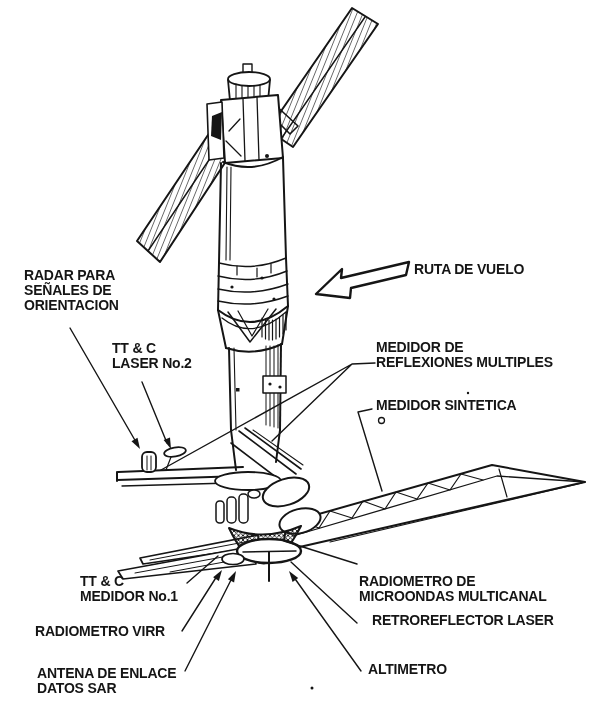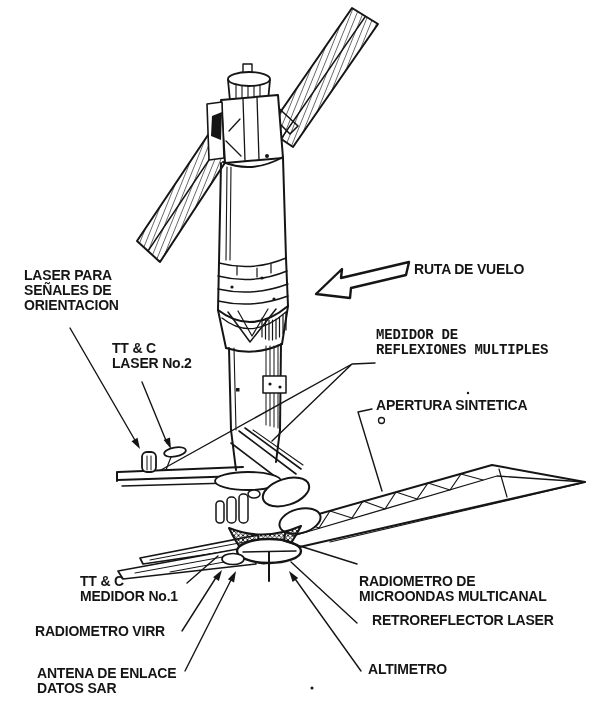--- a/index.html
+++ b/index.html
@@ -190,41 +190,41 @@
         <polygon points="236,571 234.1,582.4 227.9,579.2" fill="#151515" stroke="none"></polygon>
       </g>
 
       <circle cx="381.5" cy="420.5" r="3" stroke-width="1.3"></circle>
       <circle cx="312" cy="688" r="1.5" fill="#151515" stroke="none"></circle>
       <circle cx="468" cy="393" r="1.2" fill="#151515" stroke="none"></circle>
     </g>
   </svg>
 
   <div class="label" style="left:24px;top:268px;">
-    <div>LASER PARA</div>
+    <div>RADAR PARA</div>
     <div>SEÑALES DE</div>
     <div>ORIENTACION</div>
   </div>
 
   <div class="label" style="left:112px;top:341px;">
     <div>TT &amp; C</div>
     <div>LASER No.2</div>
   </div>
 
   <div class="label" style="left:414px;top:262px;">
     <div>RUTA DE VUELO</div>
   </div>
 
-  <div class="label" style="left:376px;top:328px;font-family:Liberation Mono, monospace;">
+  <div class="label" style="left:376px;top:340px;">
     <div>MEDIDOR DE</div>
     <div>REFLEXIONES MULTIPLES</div>
   </div>
 
   <div class="label" style="left:376px;top:398px;">
-    <div>APERTURA SINTETICA</div>
+    <div>MEDIDOR SINTETICA</div>
   </div>
 
   <div class="label" style="left:359px;top:554px;margin-top:20px;">
     <div>RADIOMETRO DE</div>
     <div>MICROONDAS MULTICANAL</div>
   </div>
 
   <div class="label" style="left:80px;top:574px;">
     <div>TT &amp; C</div>
     <div>MEDIDOR No.1</div>

